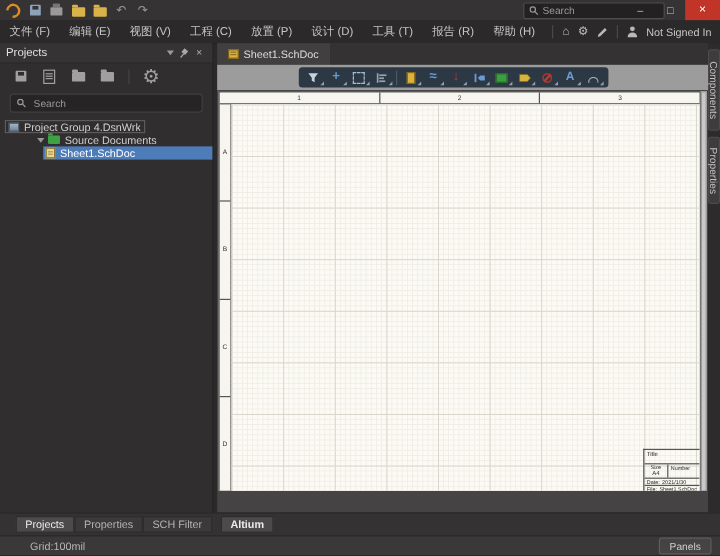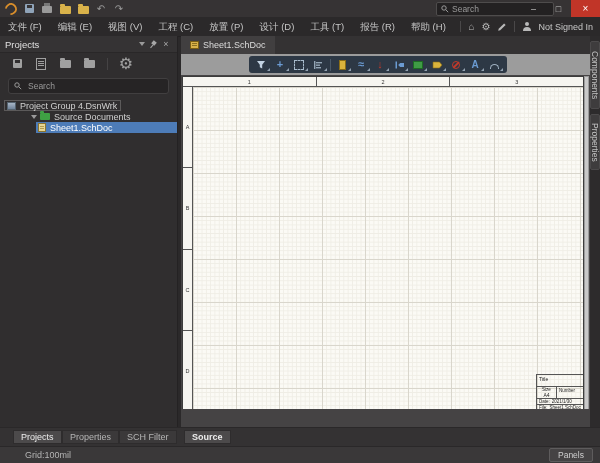--- a/index.html
+++ b/index.html
@@ -354,21 +354,21 @@
 
   <div id="right-strip">
     <div class="v-tab" id="vtab-components">Components</div>
     <div class="v-tab" id="vtab-properties">Properties</div>
   </div>
 
   <div id="bottom-row">
     <div class="btab active" id="btab-projects">Projects</div>
     <div class="btab" id="btab-navigator">Properties</div>
     <div class="btab" id="btab-schfilter">SCH Filter</div>
-    <div class="btab" id="btab-editor">Source</div>
+    <div class="btab" id="btab-editor">Altium</div>
   </div>
 
   <div id="statusbar">
     <span id="status-grid">Grid:100mil</span>
     <div id="panels-btn">Panels</div>
   </div>
 
 </div>
 
 </body></html>

